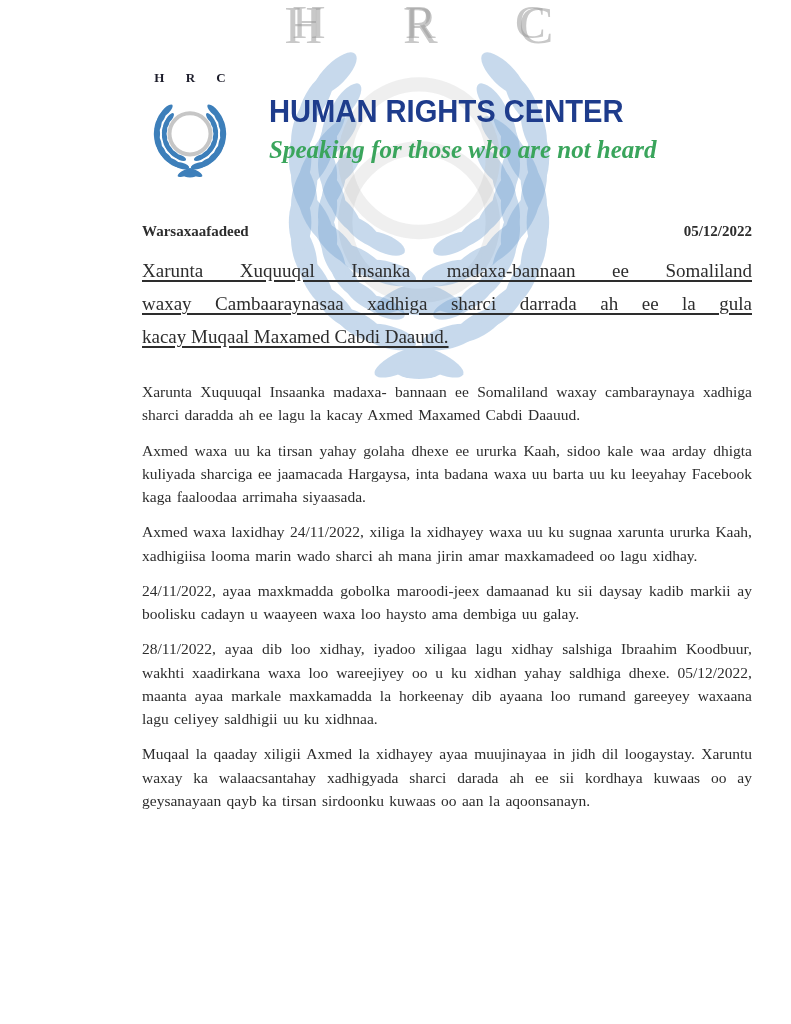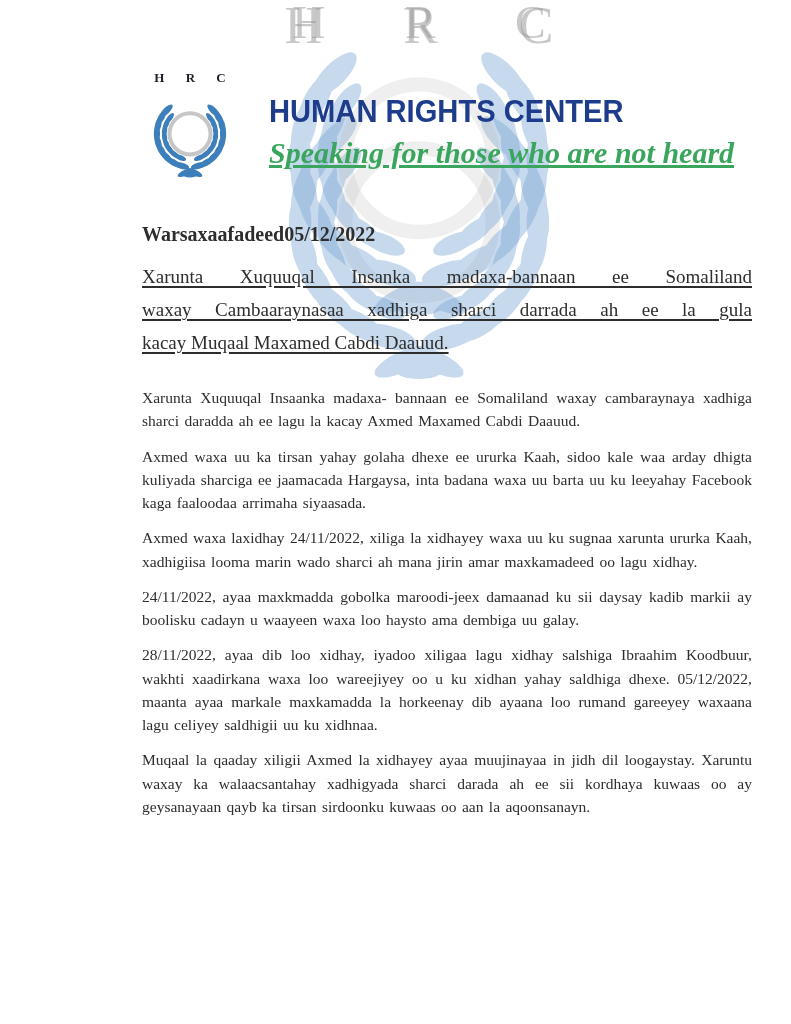--- a/index.html
+++ b/index.html
@@ -39,28 +39,27 @@
   .org-block{margin-left:16px;padding-top:24px;}
   .org-name{
     font-family:"Liberation Sans","DejaVu Sans",sans-serif;
     font-weight:800;font-size:31px;letter-spacing:0px;
     color:var(--navy,#1e3c8c);
     transform:scaleX(.94);transform-origin:left;
     white-space:nowrap;
   }
   .org-tagline{
     margin-top:6px;
-    font-style:italic;font-weight:600;font-size:30px;
+    font-style:italic;font-weight:600;font-size:25px;
     color:var(--green,#3aa55c);
     white-space:nowrap;
-    text-decoration:underline;
   }
   
   .content{position:relative;z-index:2;padding:0 86px 0 95px;}
-  .meta-row{display:flex;margin-top:36px;font-size:20px;font-weight:700;}
+  .meta-row{display:flex;justify-content:space-between;margin-top:36px;font-size:15px;font-weight:700;}
   .headline{margin:14px 0 0 0;font-size:19px;font-weight:400;line-height:1.74;}
   .h-line{
     display:block;text-align:justify;text-align-last:justify;
     text-decoration:underline;text-underline-offset:3px;
     text-decoration-thickness:1.5px;
   }
   .h-line.last{text-align-last:left;}
   .body-text{margin-top:27px;}
   .body-text p{
     margin:0 0 12px 0;

